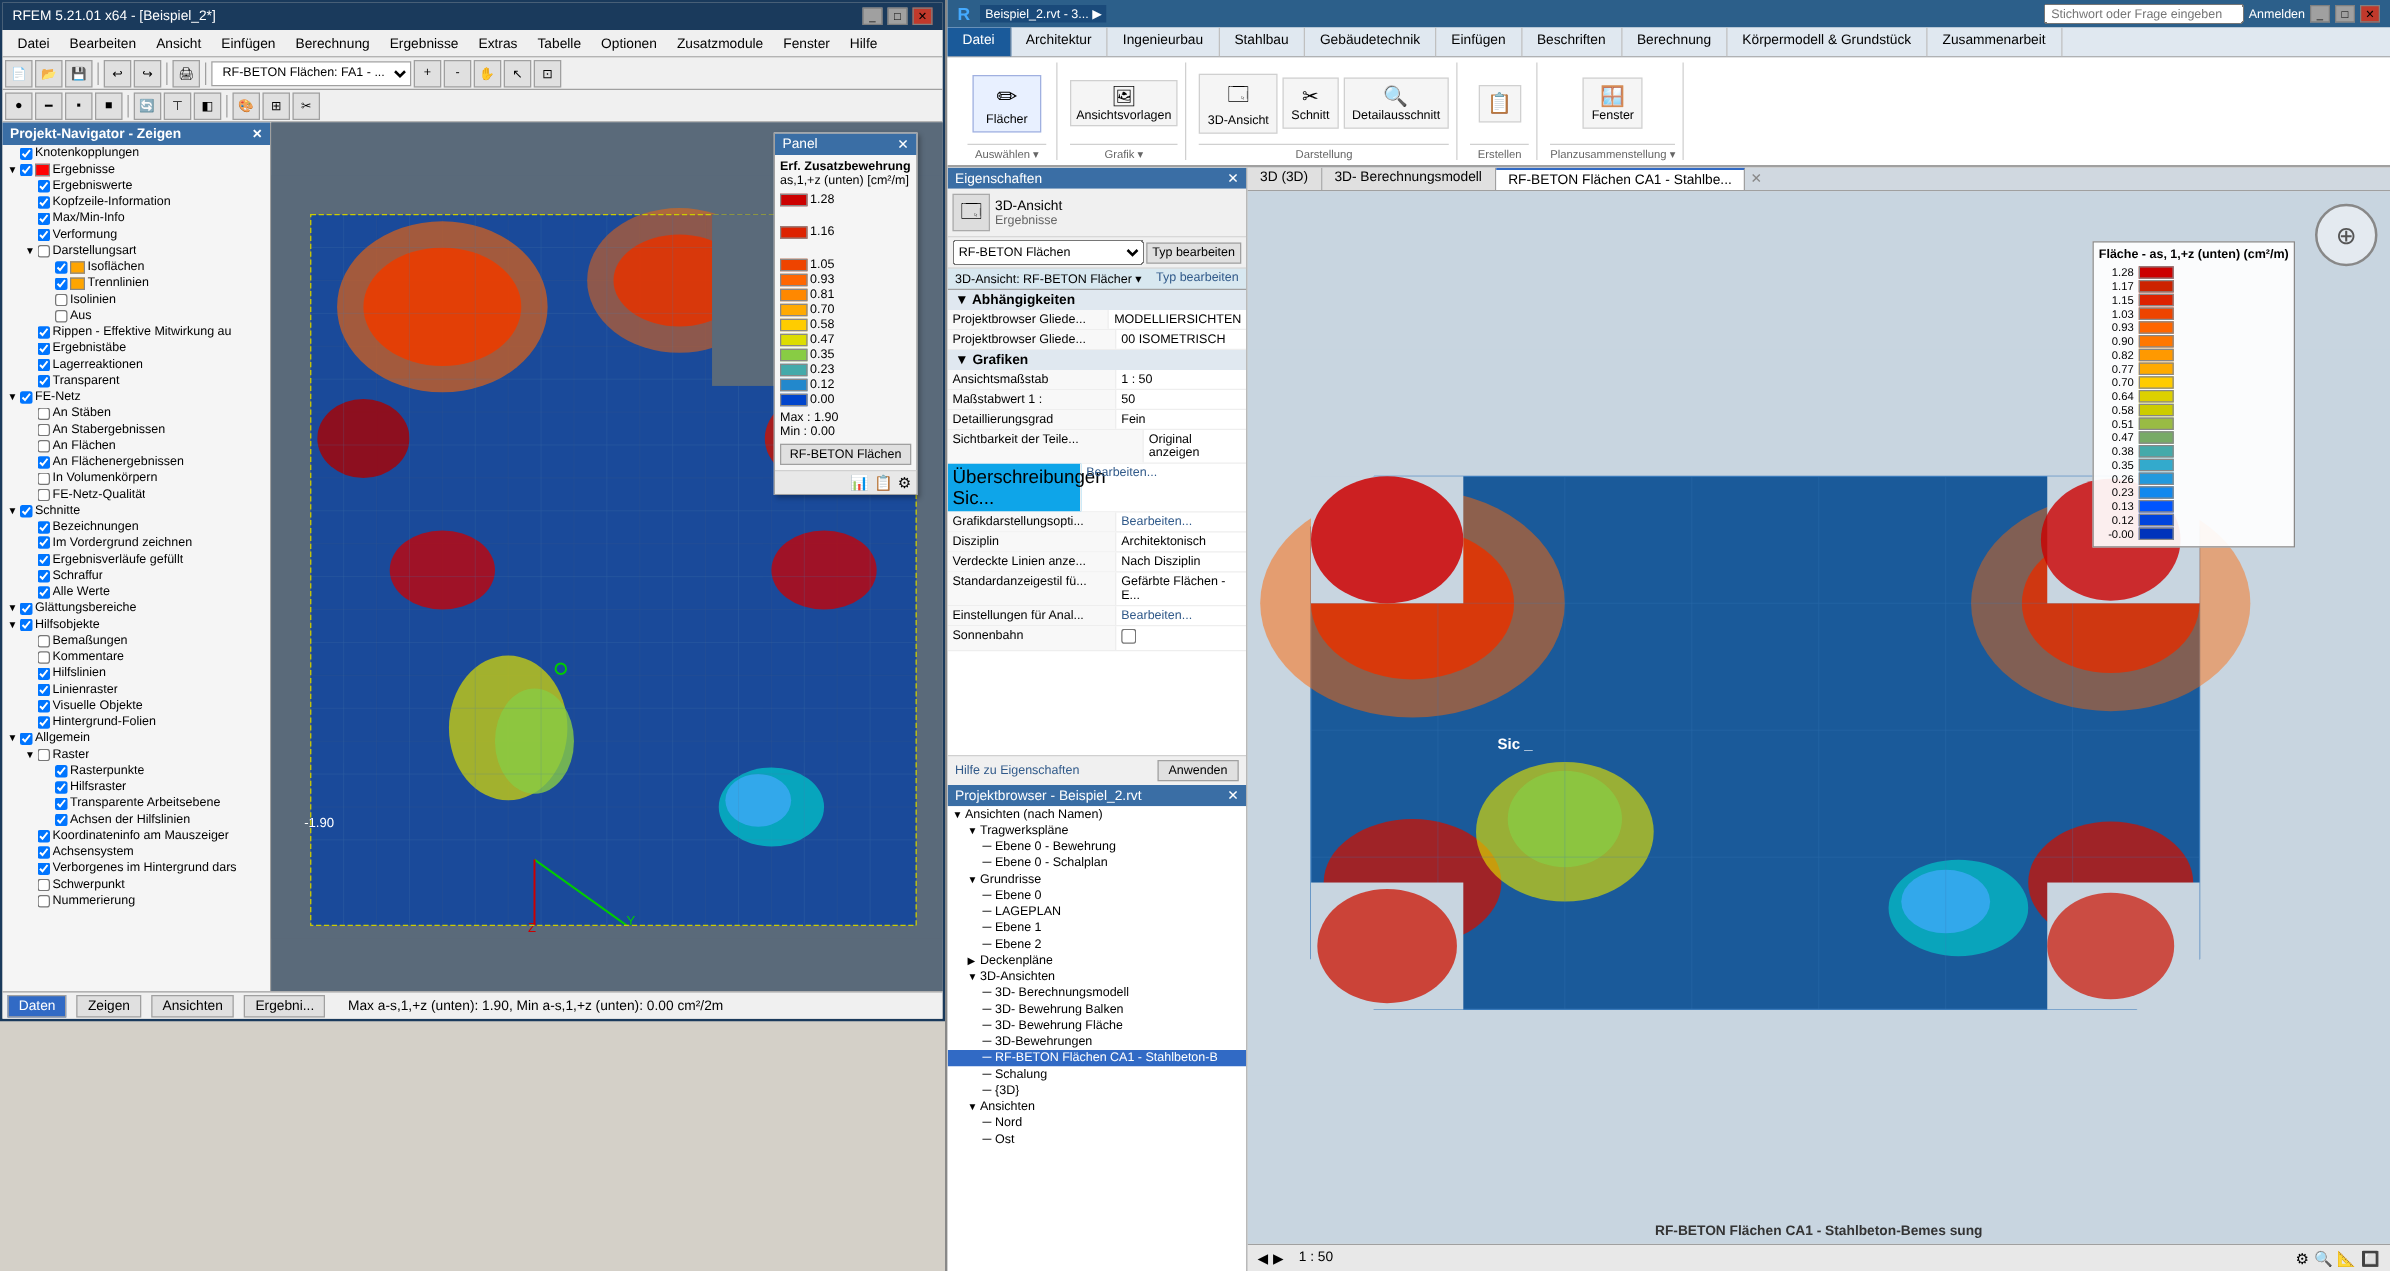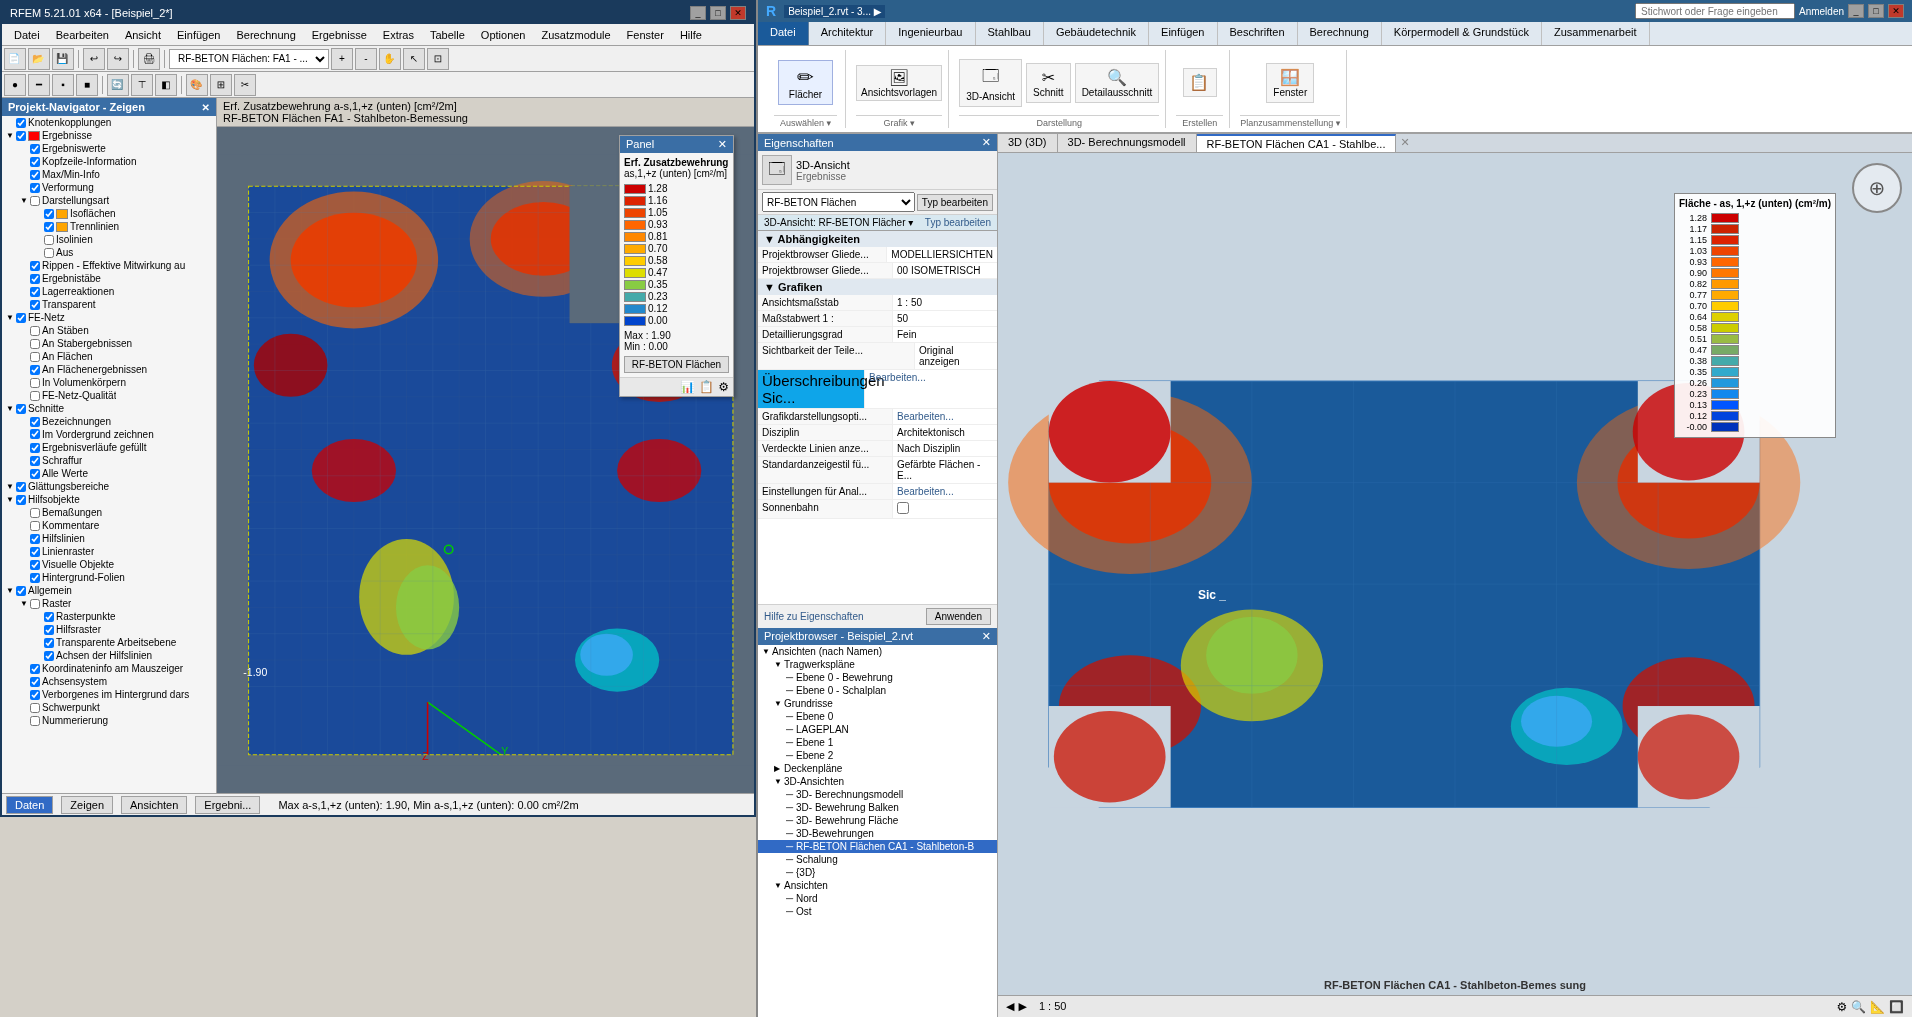--- a/index.html
+++ b/index.html
@@ -346,24 +346,20 @@
               <span style="width:10px;"></span>
               <input type="checkbox" style="width: 10px; height: 10px; margin-right: 2px;">
               <span style="white-space:nowrap; overflow:hidden; text-overflow:ellipsis;">Nummerierung</span>
             </div>
           </div>
       </div>
     </div>
 
     <div style="flex:1; position:relative; background:#6a7a8a; display:flex; flex-direction:column;">
 
-      <div style="background:#d4d0c8; padding:2px 6px; font-size:11px; border-bottom:1px solid #a0a0a0;">
-        <div>Erf. Zusatzbewehrung a-s,1,+z (unten) [cm²/2m]</div>
-        <div>RF-BETON Flächen FA1 - Stahlbeton-Bemessung</div>
-      </div>
 
       <div style="flex:1; position:relative; background:#5a6a7a; overflow:hidden;">
         
         <svg width="100%" height="100%" viewBox="0 0 510 580" preserveAspectRatio="xMidYMid meet">
 
           <rect width="510" height="580" fill="#5a6a7a"></rect>
 
           <rect x="30" y="30" width="460" height="540" fill="#1a4a9a" rx="2"></rect>
 
           <g stroke="#3a5a8a" stroke-width="0.3" opacity="0.6">
@@ -449,21 +445,21 @@
             <span style="cursor:pointer;">✕</span>
           </div>
           <div style="padding:4px;">
             <div style="font-size:10px; font-weight:bold;">Erf. Zusatzbewehrung</div>
             <div style="font-size:10px; margin-bottom:4px;">as,1,+z (unten) [cm²/m]</div>
             <div id="legend-entries">
                 <div style="display: flex; align-items: center; gap: 2px; margin: 1px 0px;">
                   <div style="width:22px; height:10px; background:#cc0000; border:1px solid #888;"></div>
                   <span style="font-size:10px;">1.28</span>
                 </div>
-                <div style="display: flex; align-items: center; gap: 2px; margin: 1px 0px; text-align: center;">
+                <div style="display: flex; align-items: center; gap: 2px; margin: 15px 0px; text-align: center;">
                   <div style="width:22px; height:10px; background:#dd2200; border:1px solid #888;"></div>
                   <span style="font-size:10px;">1.16</span>
                 </div>
                 <div style="display: flex; align-items: center; gap: 2px; margin: 1px 0px;">
                   <div style="width:22px; height:10px; background:#ee4400; border:1px solid #888;"></div>
                   <span style="font-size:10px;">1.05</span>
                 </div>
                 <div style="display: flex; align-items: center; gap: 2px; margin: 1px 0px;">
                   <div style="width:22px; height:10px; background:#ff6600; border:1px solid #888;"></div>
                   <span style="font-size:10px;">0.93</span>

